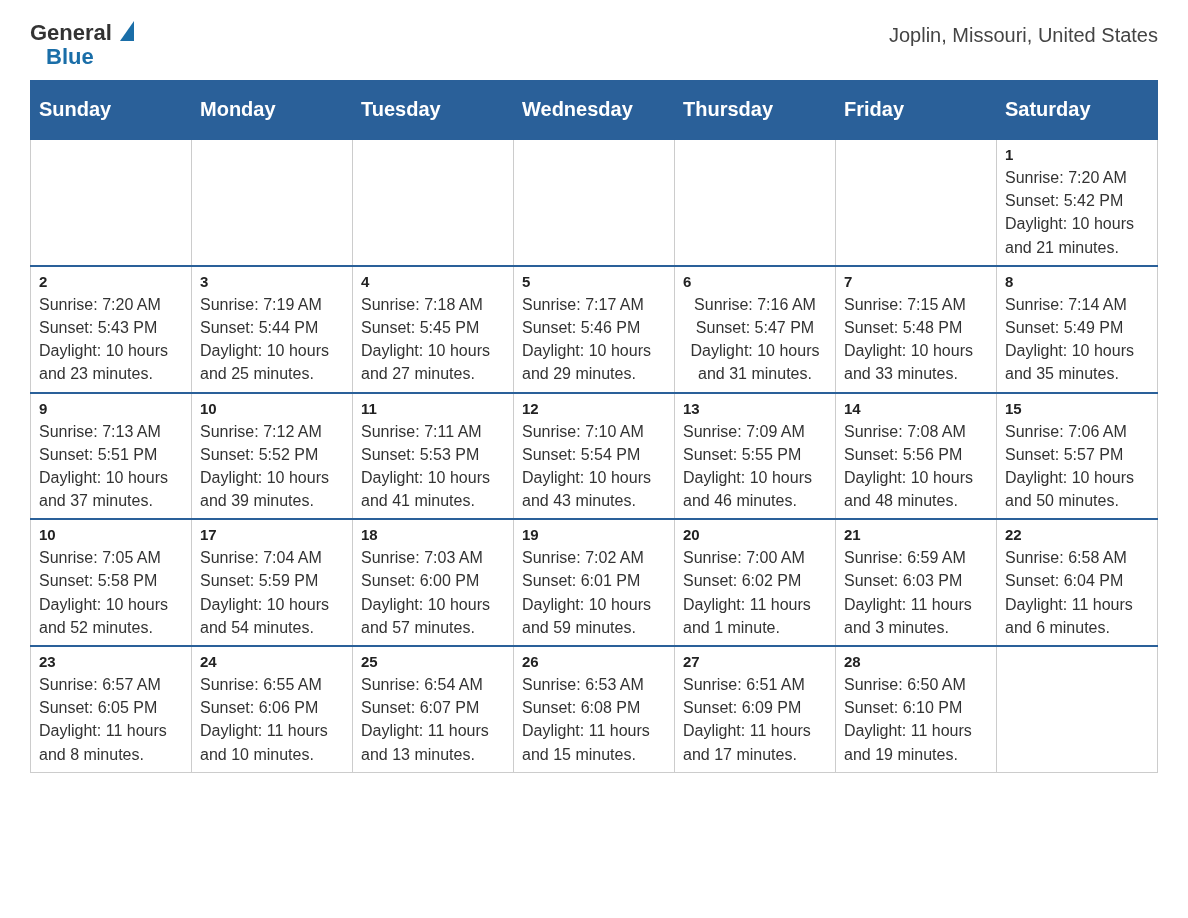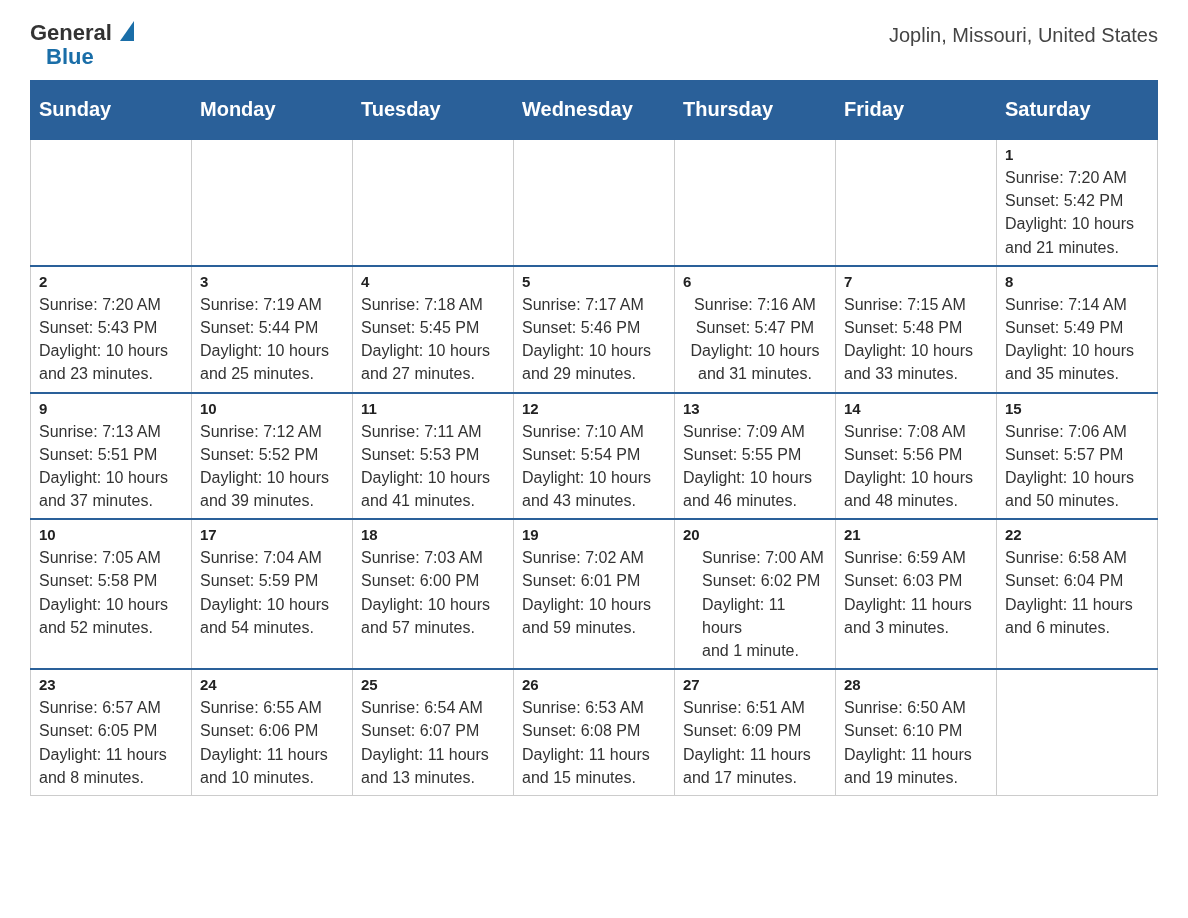--- a/index.html
+++ b/index.html
@@ -275,21 +275,21 @@
         </td>
         <td>
           <span class="day-number">19</span>
           <div class="day-info" style="white-space: pre-line;">Sunrise: 7:02 AM
 Sunset: 6:01 PM
 Daylight: 10 hours
 and 59 minutes.</div>
         </td>
         <td>
           <span class="day-number">20</span>
-          <div class="day-info" style="white-space: pre-line; margin-left: 19px;">Sunrise: 7:00 AM
+          <div class="day-info" style="white-space: pre-line;">Sunrise: 7:00 AM
 Sunset: 6:02 PM
 Daylight: 11 hours
 and 1 minute.</div>
         </td>
         <td>
           <span class="day-number">21</span>
           <div class="day-info" style="white-space: pre-line;">Sunrise: 6:59 AM
 Sunset: 6:03 PM
 Daylight: 11 hours
 and 3 minutes.</div>

